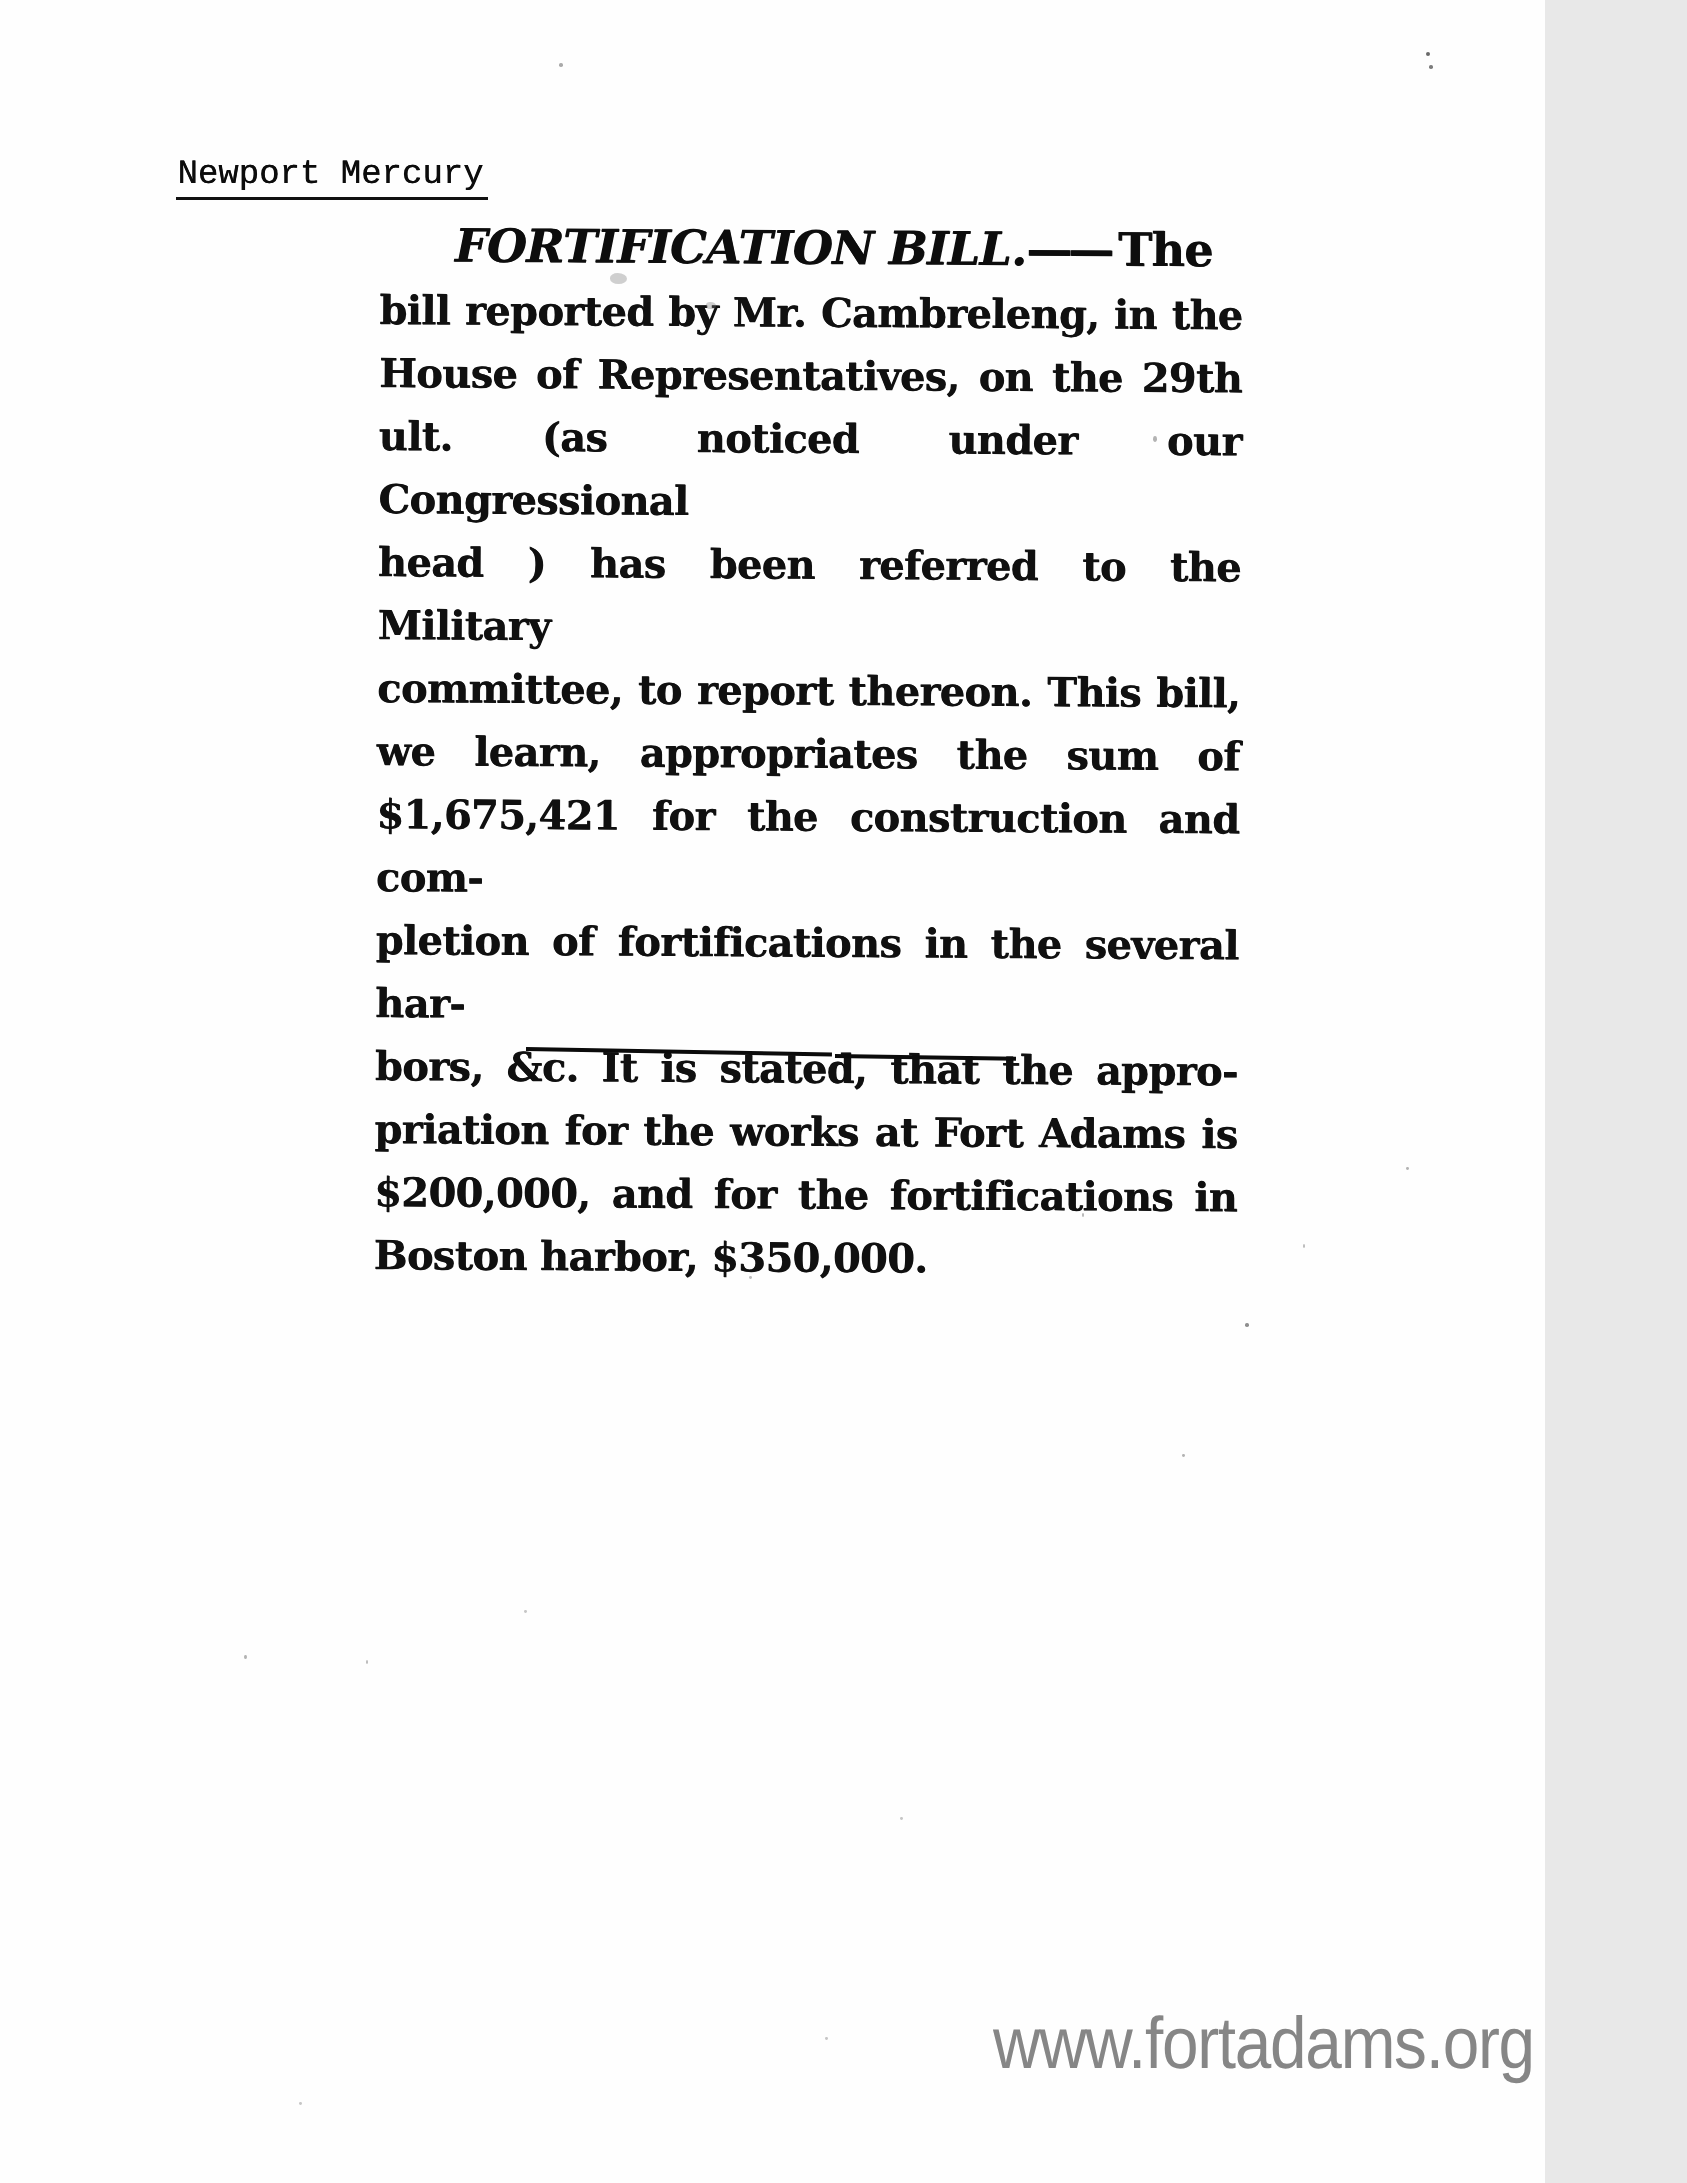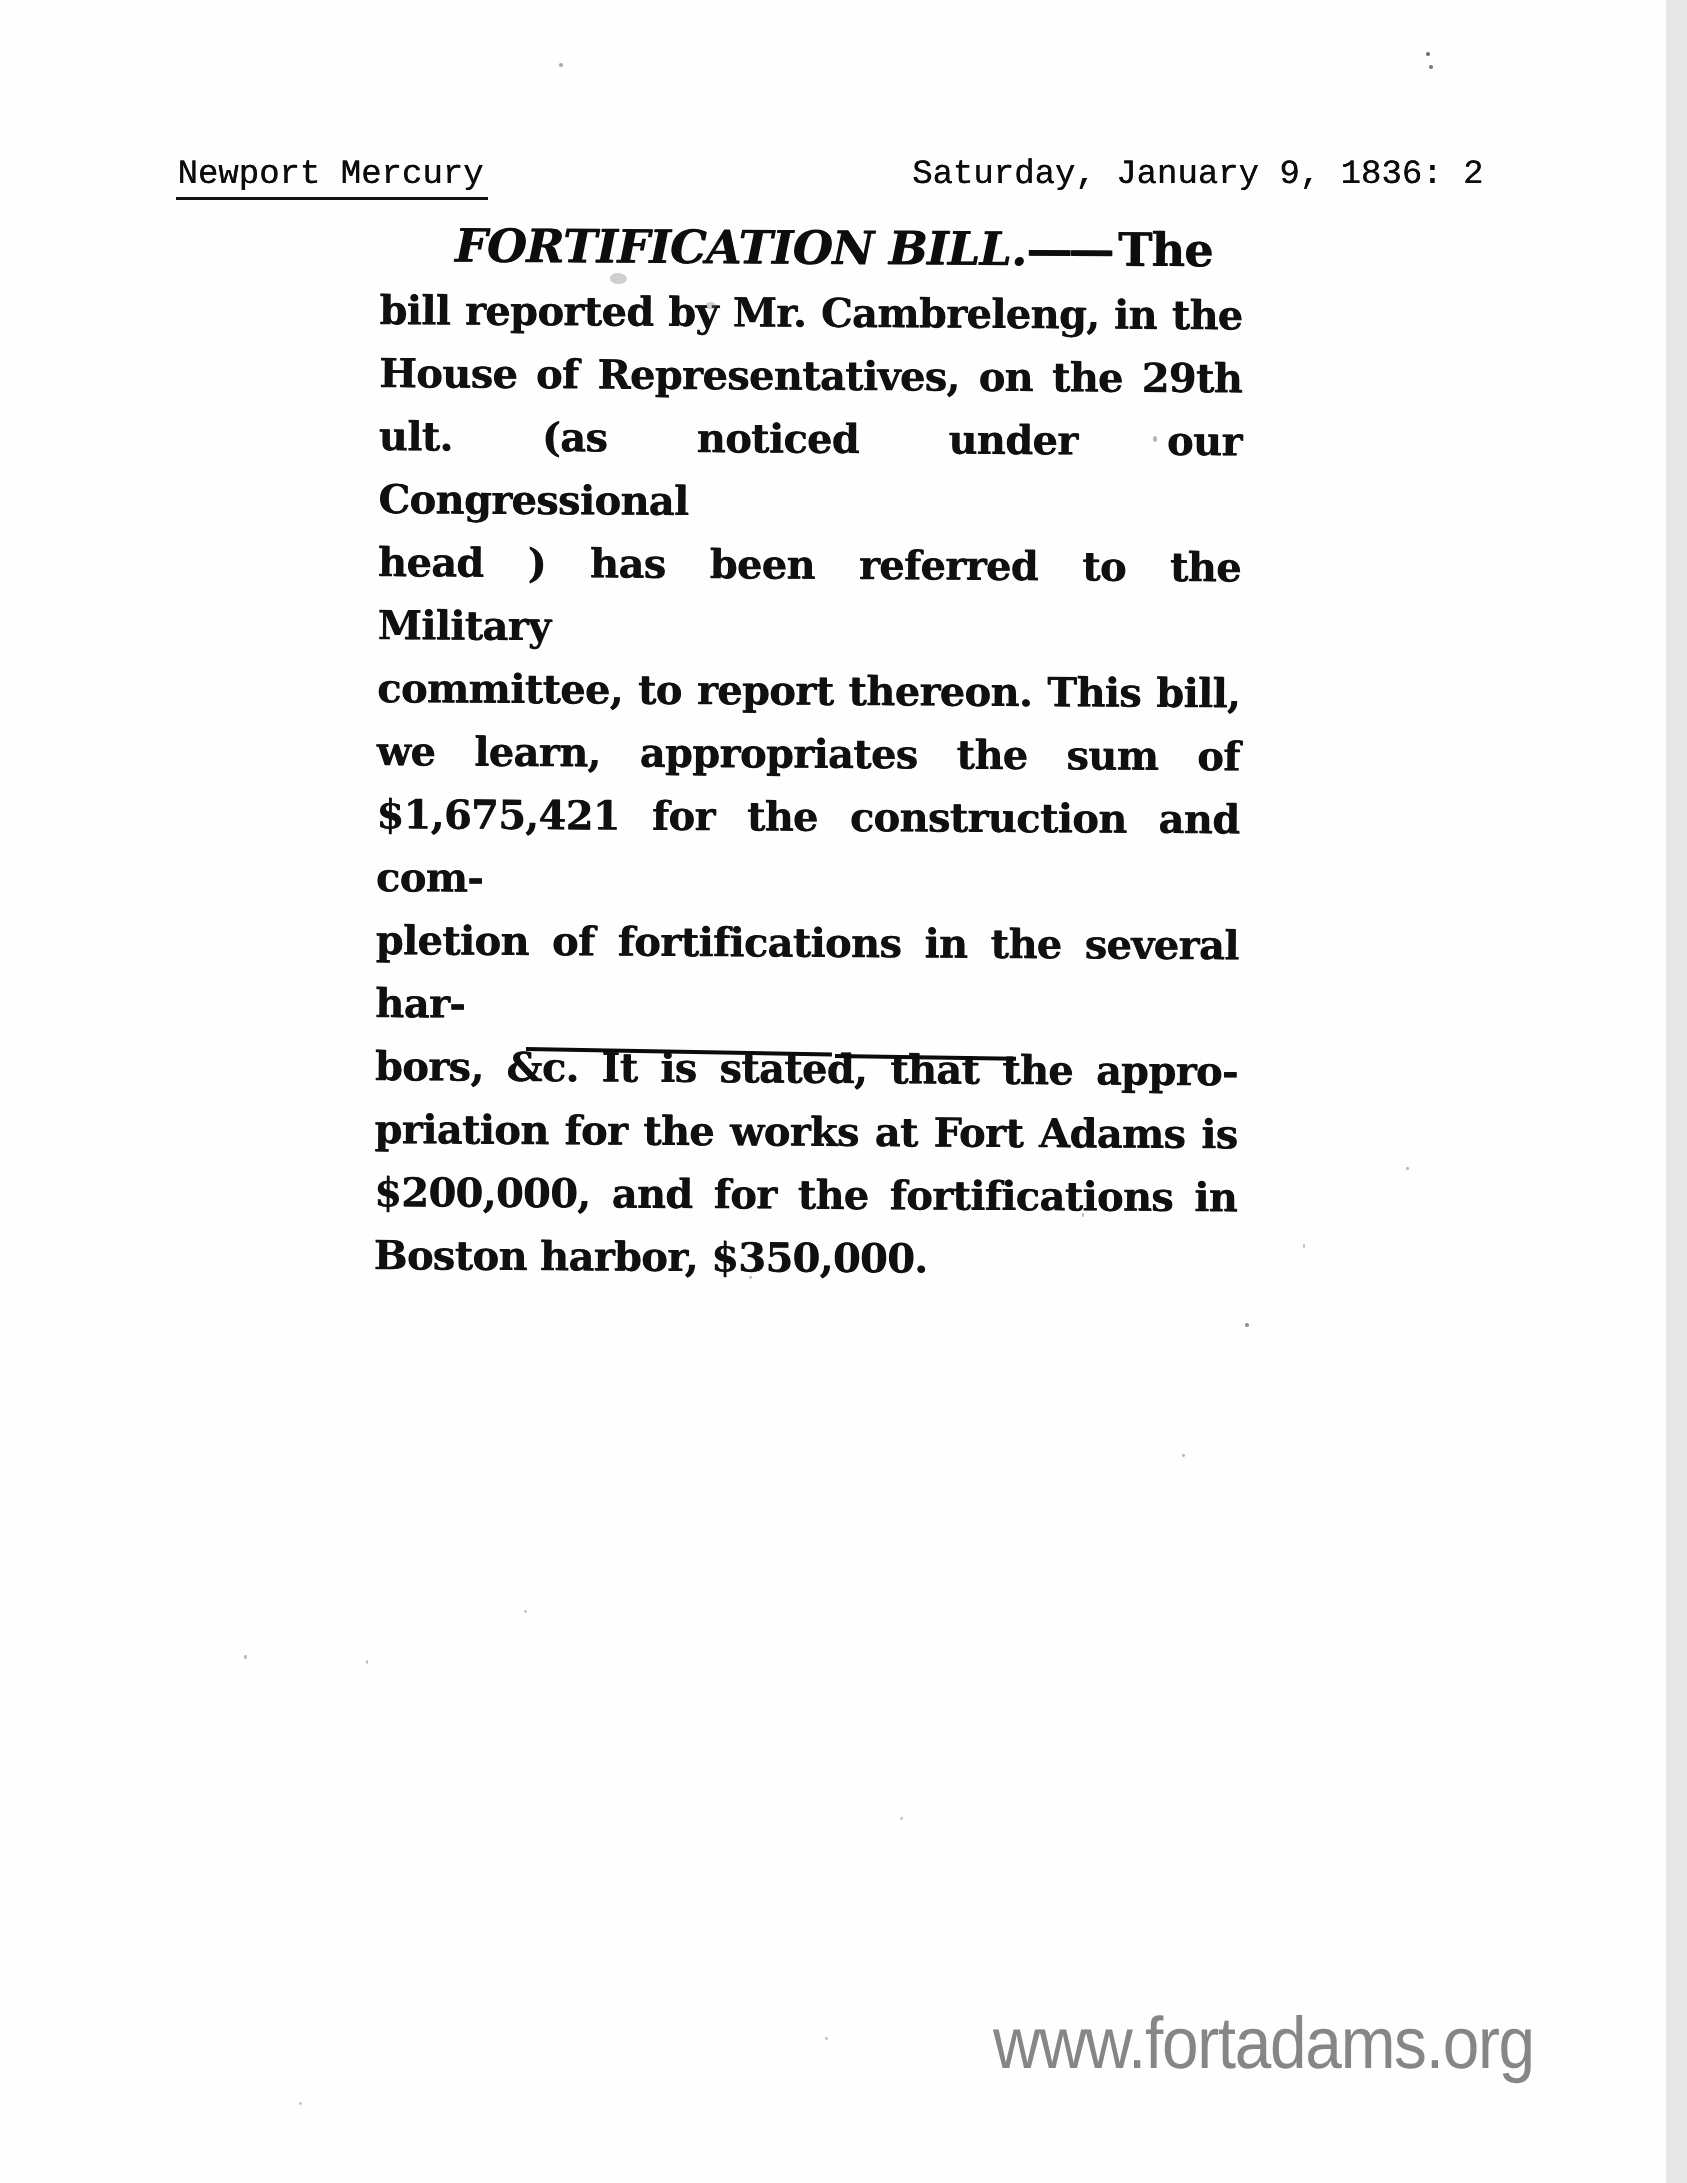--- a/index.html
+++ b/index.html
@@ -1,18 +1,18 @@
 <!DOCTYPE html>
 <html style="font-size:11.2px"><head>
 <meta charset="utf-8">
 <style>
   html, body { margin: 0; padding: 0; background: #e8e8e8; }
   .page {
     position: relative;
-    width: 1666px;
+    width: 1545px;
     height: 2183px;
     background: #fefefe;
     overflow: hidden;
     font-family: "DejaVu Serif", serif;
     color: #0d0d0d;
     text-rendering: geometricPrecision;
   }
 
   
   .hdr-pub {
@@ -117,21 +117,20 @@
     border-radius: 45% 55% 50% 50%;
     opacity: 0.35;
   }
 </style>
 </head>
 <body>
 
 <div class="page" style="background: rgb(254, 254, 254);">
 
   <div class="hdr-pub">Newport Mercury</div>
-  <div class="hdr-date">Saturday, January 9, 1836: 2</div>
 
   <div class="article">
     <div class="title-line"><span class="t-title">FORTIFICATION BILL.</span><span class="t-dash">——</span><span class="t-rest">The</span></div>
     <div class="bline j">bill reported by Mr. Cambreleng, in the</div>
     <div class="bline j">House of Representatives, on the 29th</div>
     <div class="bline j">ult. (as noticed under our Congressional</div>
     <div class="bline j">head ) has been referred to the Military</div>
     <div class="bline j">committee, to report thereon. This bill,</div>
     <div class="bline j">we learn, appropriates the sum of</div>
     <div class="bline j">$1,675,421 for the construction and com-</div>

